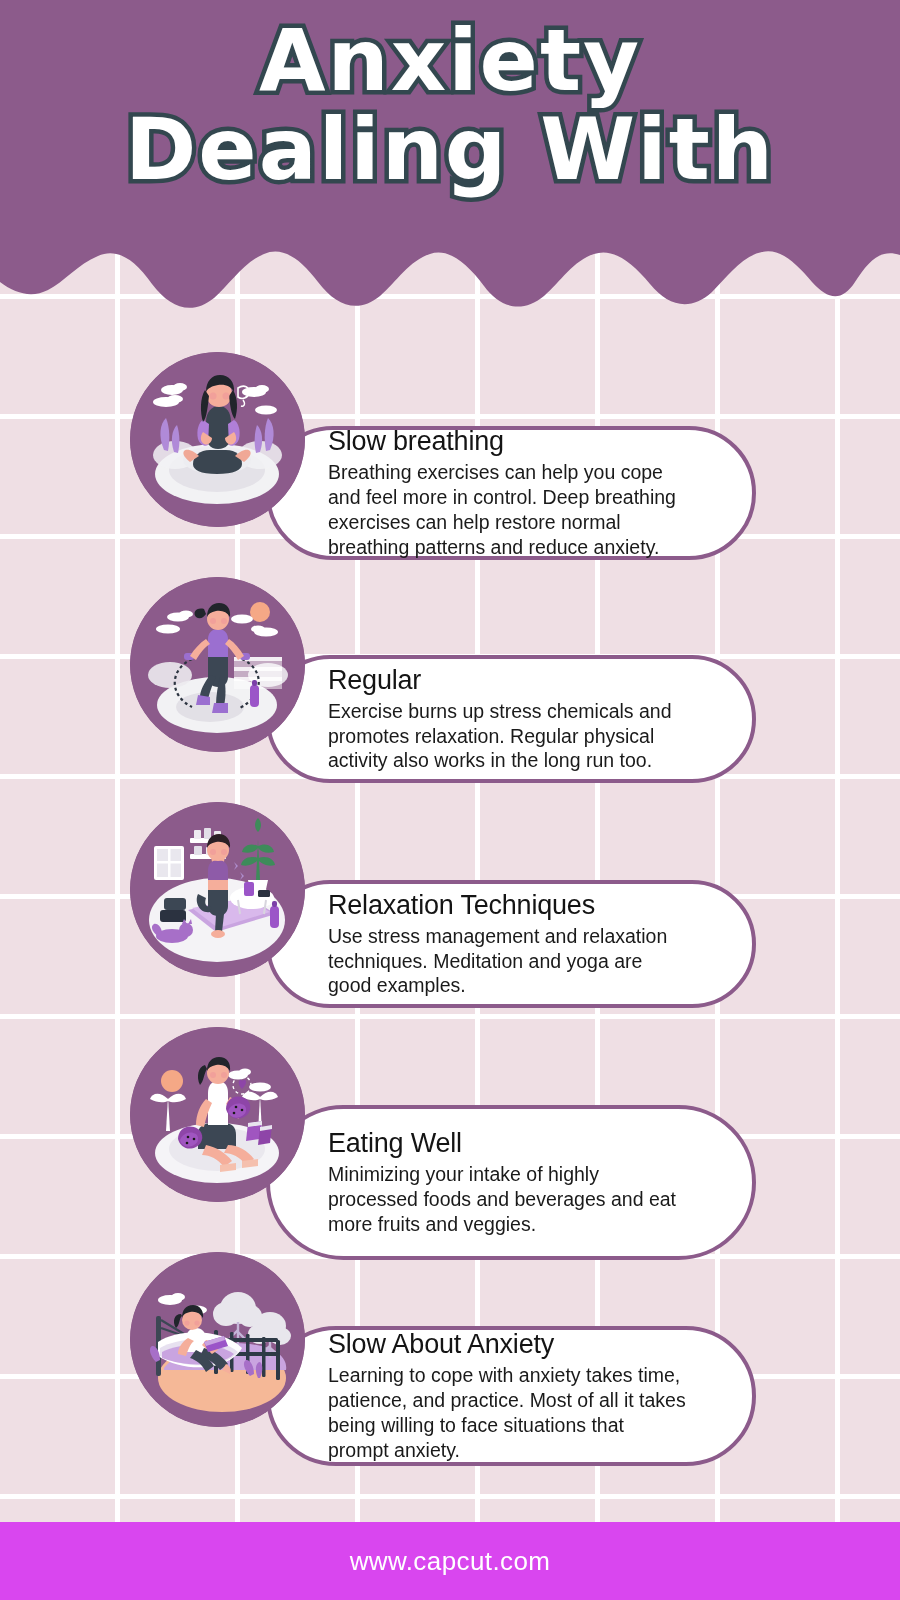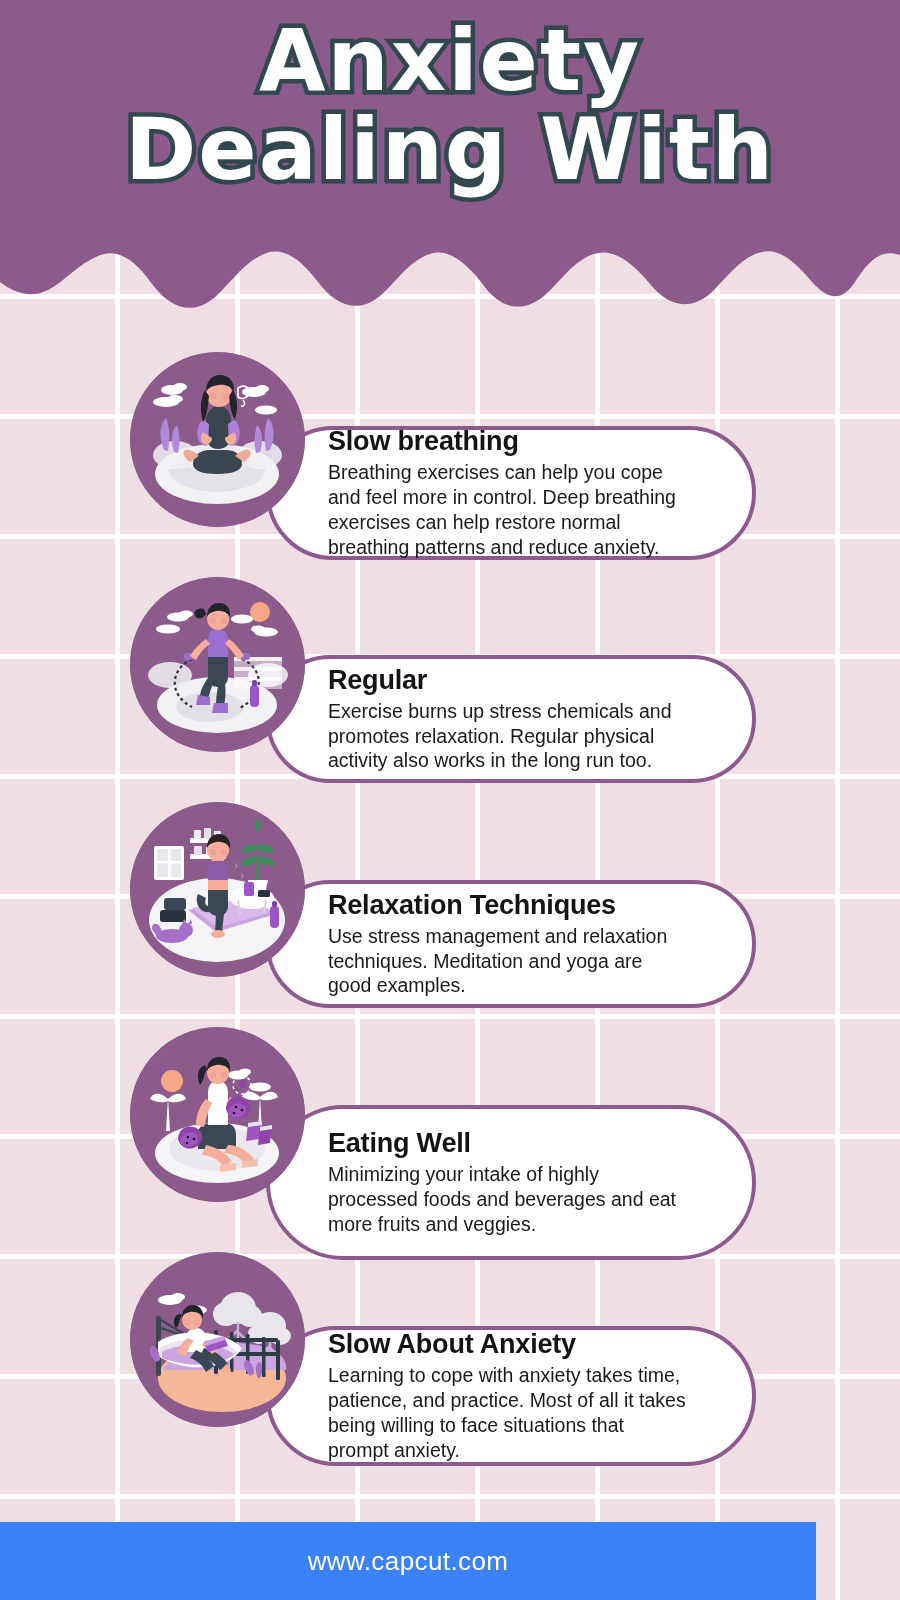--- a/index.html
+++ b/index.html
@@ -77,37 +77,37 @@
     border:4px solid #8C5B8B;
     border-radius:90px;
     z-index:5;
     padding:20px 46px 20px 58px;
     display:flex;
     flex-direction:column;
     justify-content:center;
   }
   .card-title {
     font-size:27px;
-    font-weight:bold;
+    font-weight:normal;
     color:#141414;
     letter-spacing:-0.2px;
     margin-bottom:3px;
   }
   .card-body {
     font-size:19.5px;
     line-height:1.28;
     color:#1A1A1A;
     white-space:pre-line;
   }
 
   
   #footer {
     position:absolute; left:0; bottom:0;
-    width:816px; height:78px;
-    background:#3b82f6;
+    width:900px; height:78px;
+    background:#d946ef;
     display:flex; align-items:center; justify-content:center;
     z-index:7;
   }
   #footer-text {
     color:#FFFFFF;
     font-size:26px;
     letter-spacing:0.4px;
   }
 </style>
 </head>

